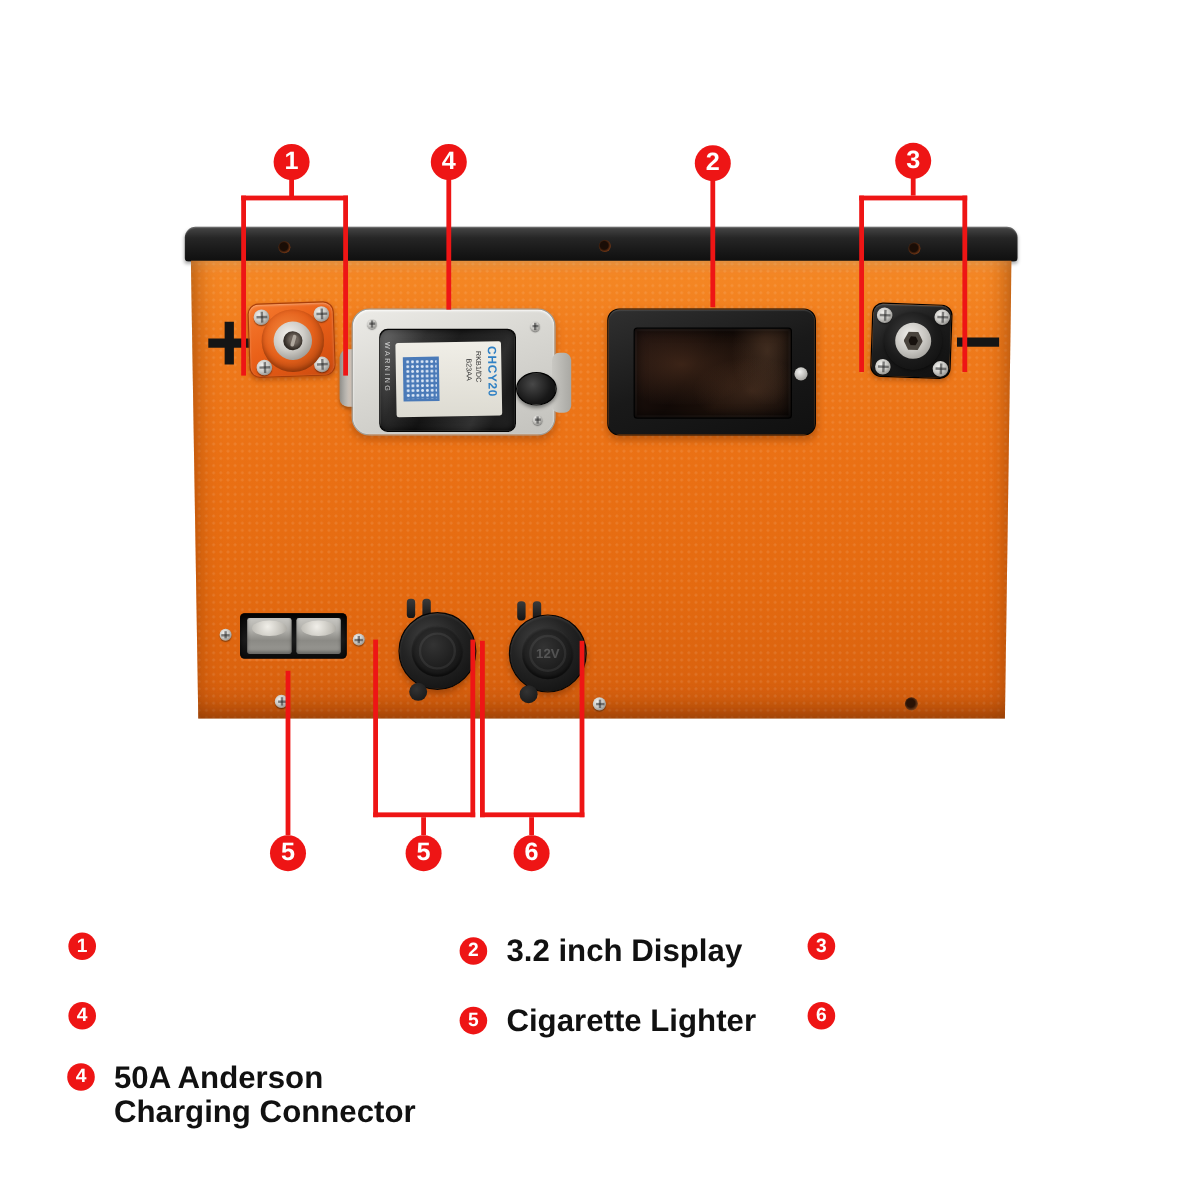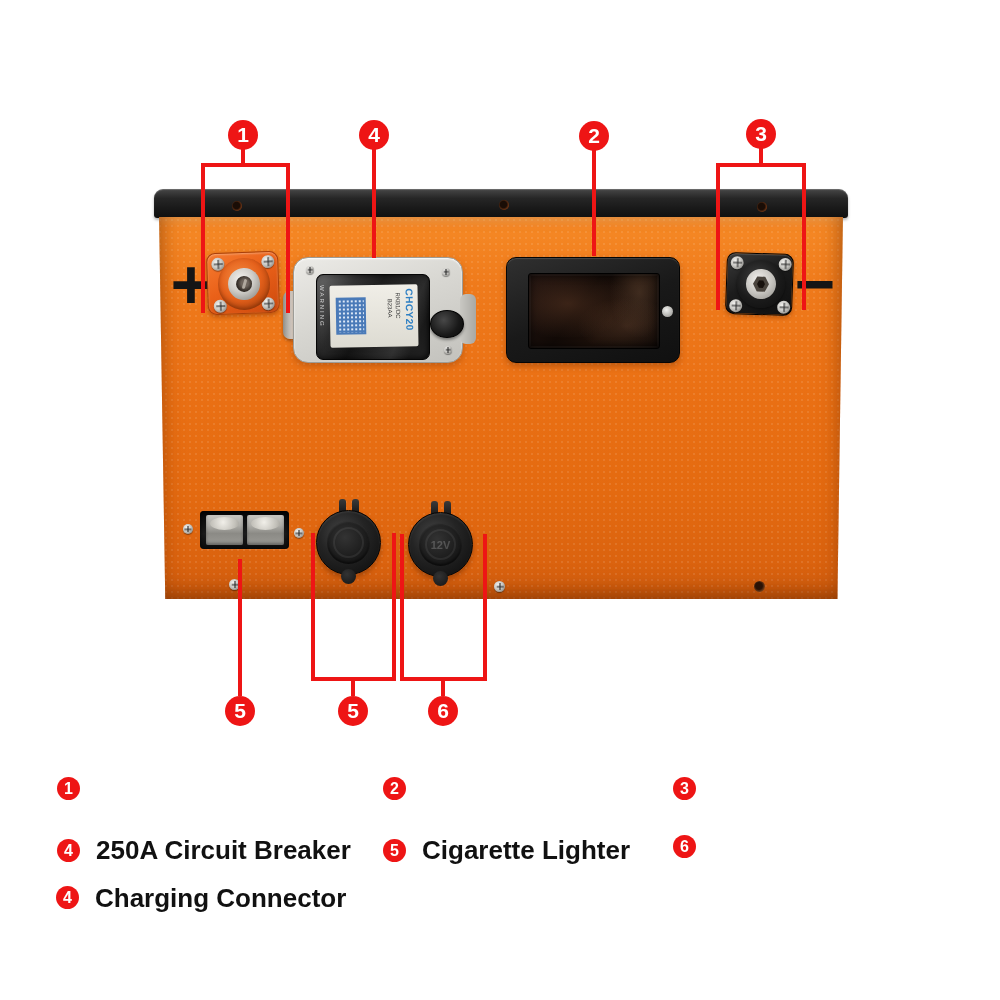--- a/index.html
+++ b/index.html
@@ -131,21 +131,21 @@
   .ahouse::before { content:""; position:absolute; left:4px; top:2px; width:29px; height:13px;
     border-radius:50%;
     background:radial-gradient(circle at 45% 40%,#f1efe9,#c2c0b9 70%,#a5a39c); }
 
   
   .socket { position:absolute; width:66px; height:88px; }
   .shinge { position:absolute; left:23px; top:0; width:20px; height:18px; }
   .shinge::before,.shinge::after { content:""; position:absolute; top:0; width:7px; height:16px;
     border-radius:3px; background:linear-gradient(180deg,#3a3a3a,#151515); }
   .shinge::before { left:0; } .shinge::after { right:0; }
-  .souter { position:absolute; left:0; top:11px; width:65px; height:65px; border-radius:50%;
+  .souter { position:absolute; left:16px; top:11px; width:65px; height:65px; border-radius:50%;
     border:1px solid #050505;
     background:radial-gradient(circle at 40% 35%,#454545 0%,#242424 42%,#101010 88%);
     box-shadow:0 3px 5px rgba(100,40,0,.45), inset 0 1px 2px rgba(255,255,255,.12); }
   .sface { position:absolute; left:10px; top:10px; width:43px; height:43px; border-radius:50%;
     background:radial-gradient(circle at 42% 38%,#333,#1b1b1b 60%,#121212);
     box-shadow:inset 0 1px 2px rgba(255,255,255,.10), inset 0 -2px 3px rgba(0,0,0,.6);
     display:flex; align-items:center; justify-content:center; }
   .sface::after { content:""; position:absolute; inset:6px; border-radius:50%;
     border:2px solid rgba(255,255,255,.07); }
   .scap-text { color:rgba(255,255,255,.20); font-size:11px; font-weight:bold; }
@@ -287,37 +287,38 @@
 
   <div class="bracket-up" style="left:400px;top:534px;width:87px;height:147px;"></div>
   <div class="co-line" style="left:441px;top:681px;width:4px;height:15px;"></div>
   <div class="co-circle" style="left:428px;top:696px;">6</div>
 
   <div class="legend-item" style="left:57px;top:777px;">
     <span class="bullet">1</span>
   </div>
   <div class="legend-item" style="left:383px;top:777px;">
     <span class="bullet">2</span>
+    <span class="legend-label">3.2 inch Display</span>
   </div>
   <div class="legend-item" style="left:673px;top:777px;">
     <span class="bullet">3</span>
   </div>
 
   <div class="legend-item" style="left:57px;top:835px;">
     <span class="bullet">4</span>
-    <span class="legend-label">250A Circuit Breaker</span>
   </div>
   <div class="legend-item" style="left:383px;top:835px;">
     <span class="bullet">5</span>
     <span class="legend-label">Cigarette Lighter</span>
   </div>
   <div class="legend-item" style="left:673px;top:835px;">
     <span class="bullet">6</span>
   </div>
 
   <div class="legend-item top-align" style="left:56px;top:884px;">
     <span class="bullet" style="margin-top:2px;">4</span>
     <div class="legend-label two-line">
+      <div>50A Anderson</div>
       <div>Charging Connector</div>
     </div>
   </div>
 
 </div>
 
 </body></html>

